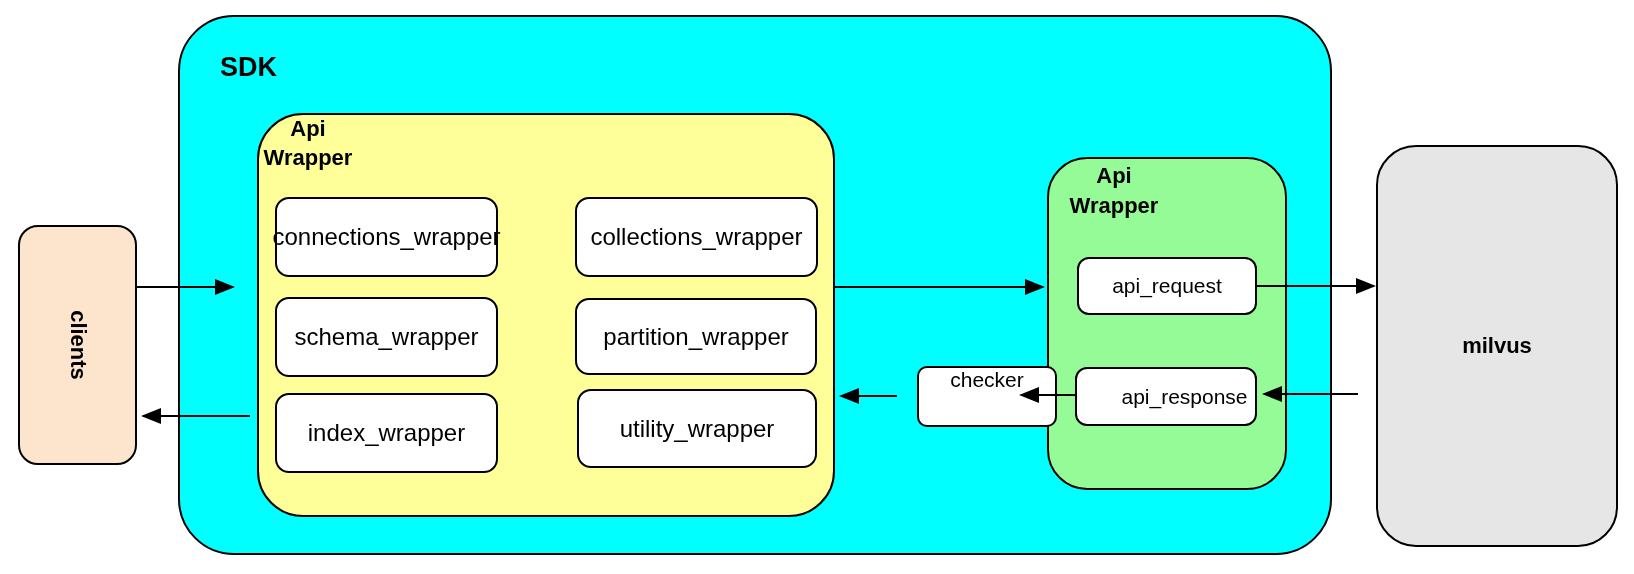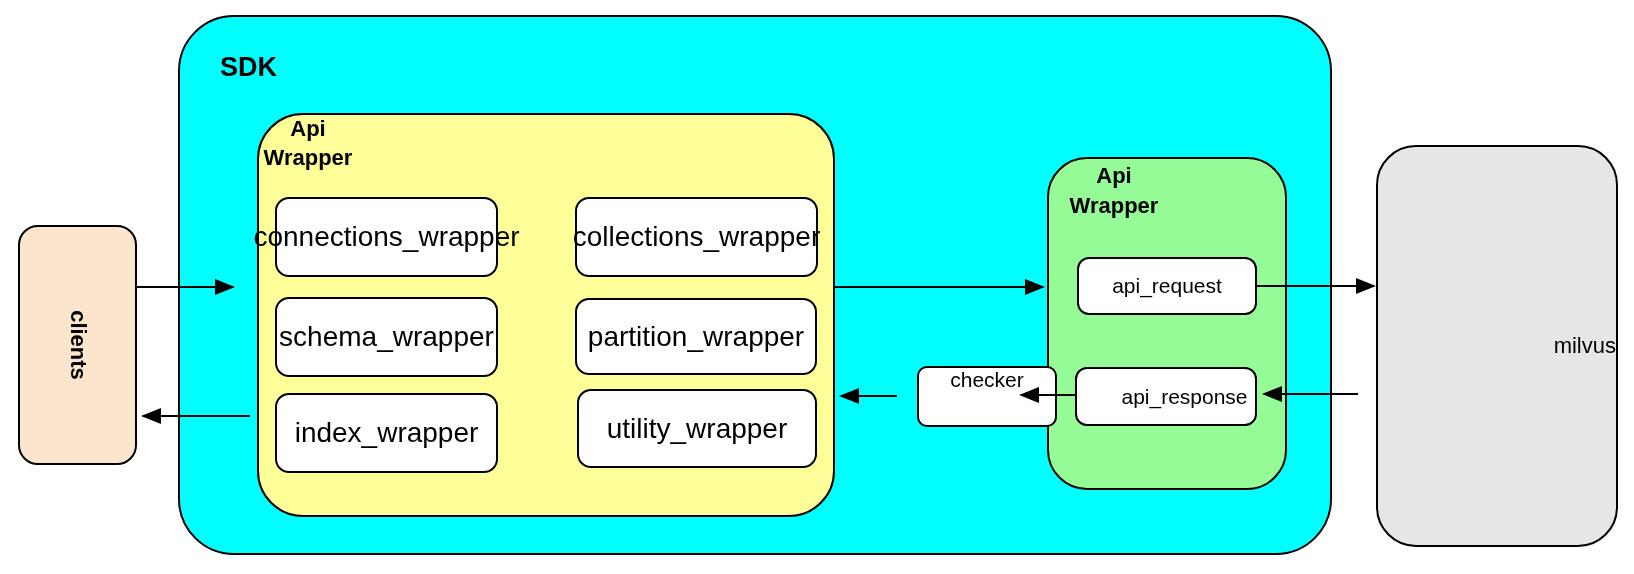--- a/index.html
+++ b/index.html
@@ -13,23 +13,23 @@
 
   .api-wrapper{left:257px;top:113px;width:578px;height:404px;background:var(--api_wrapper_fill);border-radius:46px;}
   .api-wrapper-label{left:252px;top:114px;width:112px;text-align:center;font-size:22px;line-height:29px;font-weight:bold;position:absolute;}
 
   .api-gateway{left:1047px;top:157px;width:240px;height:333px;background:var(--api_gateway_fill);border-radius:40px;}
   .api-gateway-label{left:1054px;top:161px;width:120px;text-align:center;font-size:22px;line-height:30px;font-weight:bold;position:absolute;}
 
   .clients{left:18px;top:225px;width:119px;height:240px;background:var(--clients_fill);border-radius:20px;display:flex;align-items:center;justify-content:center;}
   .clients .txt{transform:rotate(90deg);font-weight:bold;font-size:22px;}
 
-  .milvus{left:1376px;top:145px;width:242px;height:402px;background:var(--milvus_fill);border-radius:40px;display:flex;align-items:center;justify-content:flex-end;font-weight:normal;font-size:22px;}
+  .milvus{left:1376px;top:145px;width:242px;height:402px;background:var(--milvus_fill);border-radius:40px;display:flex;align-items:center;justify-content:center;font-weight:bold;font-size:22px;}
 
-  .wbox{background:var(--box_fill);border-radius:14px;display:flex;align-items:center;justify-content:center;font-size:28px;}
+  .wbox{background:var(--box_fill);border-radius:14px;display:flex;align-items:center;justify-content:center;font-size:24px;}
   .w0{left:275px;top:197px;width:223px;height:80px;}
   .w1{left:575px;top:197px;width:243px;height:80px;}
   .w2{left:275px;top:297px;width:223px;height:80px;}
   .w3{left:575px;top:298px;width:242px;height:77px;}
   .w4{left:275px;top:393px;width:223px;height:80px;}
   .w5{left:577px;top:389px;width:240px;height:79px;}
 
   .checker{left:897px;top:366px;width:140px;height:61px;background:var(--box_fill);border-radius:10px;display:flex;justify-content:center;font-size:21px;margin-left:20px;}
   .api-req{left:1077px;top:257px;width:180px;height:58px;background:var(--box_fill);border-radius:12px;display:flex;align-items:center;justify-content:center;font-size:21px;}
   .api-resp{left:1075px;top:367px;width:182px;height:59px;background:var(--box_fill);border-radius:12px;display:flex;align-items:center;justify-content:center;font-size:21px;padding-left:37px;}

